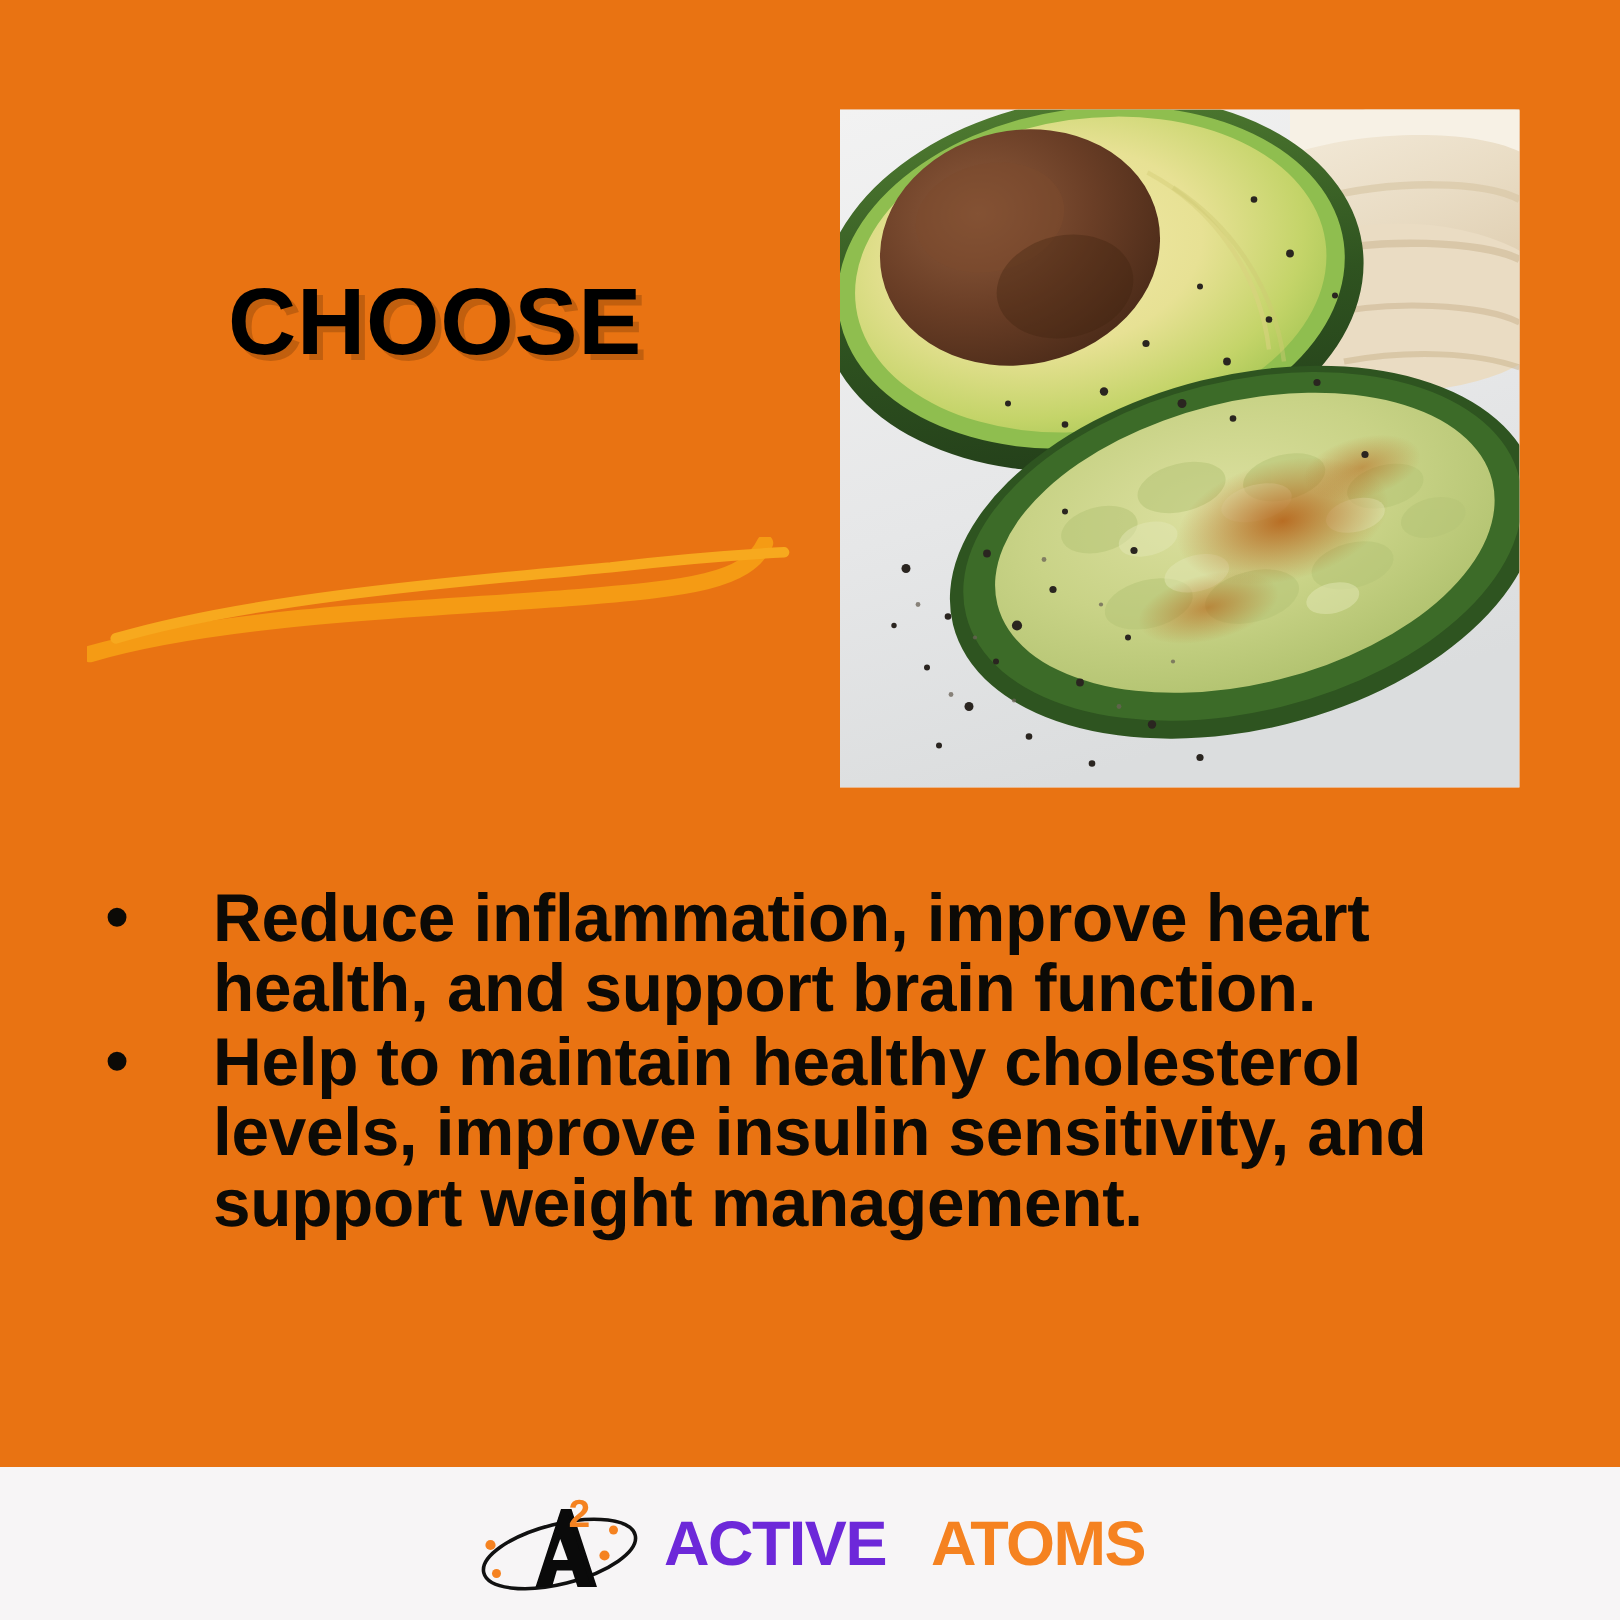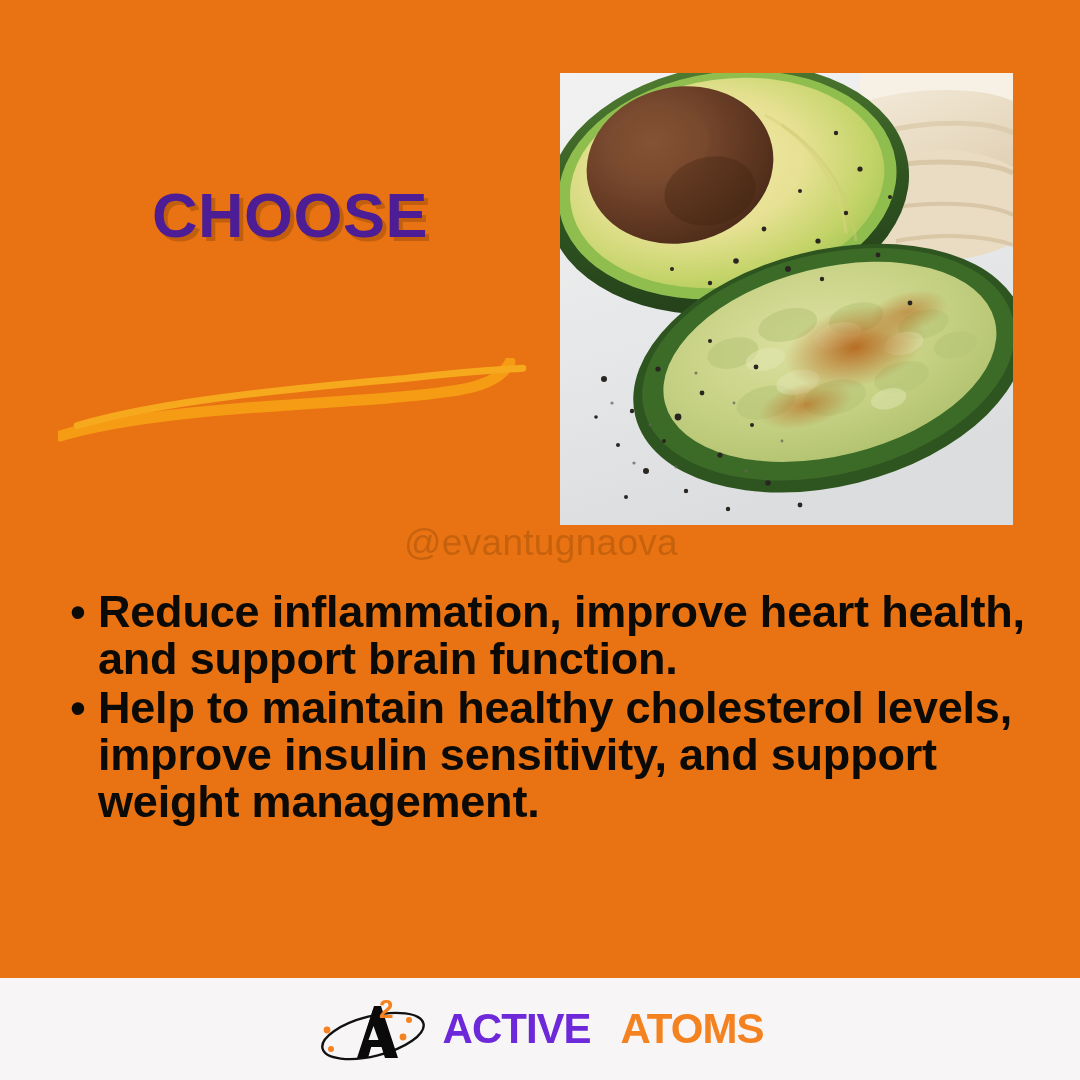--- a/index.html
+++ b/index.html
@@ -32,21 +32,21 @@
   .title-line {
     font-family: "Liberation Sans", sans-serif;
     font-weight: bold;
     font-size: 63px;
     line-height: 0.95;
     letter-spacing: 0.5px;
     margin: 0 0 2px 0;
     white-space: nowrap;
   }
   .title-line.dark {
-    color: #4c1d95;
+    color: #000000;
     text-shadow: 4px 4px 0 rgba(120, 58, 8, 0.35);
   }
   .title-line.light {
     color: #FBFAF8;
     text-shadow: 4px 4px 0 rgba(160, 80, 10, 0.35);
   }
 
   
   .swoosh {
     position: absolute;
@@ -107,20 +107,21 @@
     font-weight: bold;
   }
   .bullet-text {
     flex: 1 1 auto;
     font-family: "Liberation Sans", sans-serif;
     font-weight: bold;
     font-size: 45px;
     line-height: 47px;
     color: #0C0A06;
     letter-spacing: -0.2px;
+    margin-left: 44px;
   }
 
   
   .footer {
     position: absolute;
     left: 0;
     bottom: 0;
     width: 1080px;
     height: 102px;
     background: #F7F5F6;
@@ -293,21 +294,20 @@
         <circle cx="136" cy="300" r="1.6"></circle>
           <circle cx="174" cy="330" r="1.4"></circle>
         <circle cx="74" cy="390" r="1.6"></circle>
           <circle cx="116" cy="394" r="1.4"></circle>
         <circle cx="186" cy="398" r="1.6"></circle>
           <circle cx="222" cy="368" r="1.4"></circle>
       </g>
     </svg>
   </div>
 
-  <div class="watermark">@evantugnaova</div>
 
   <div class="bullets">
     <div class="bullet-row">
       <div class="bullet-dot">•</div>
       <div class="bullet-text">Reduce inflammation, improve heart health, and support brain function.</div>
     </div>
     <div class="bullet-row">
       <div class="bullet-dot">•</div>
       <div class="bullet-text">Help to maintain healthy cholesterol levels, improve insulin sensitivity, and support weight management.</div>
     </div>

